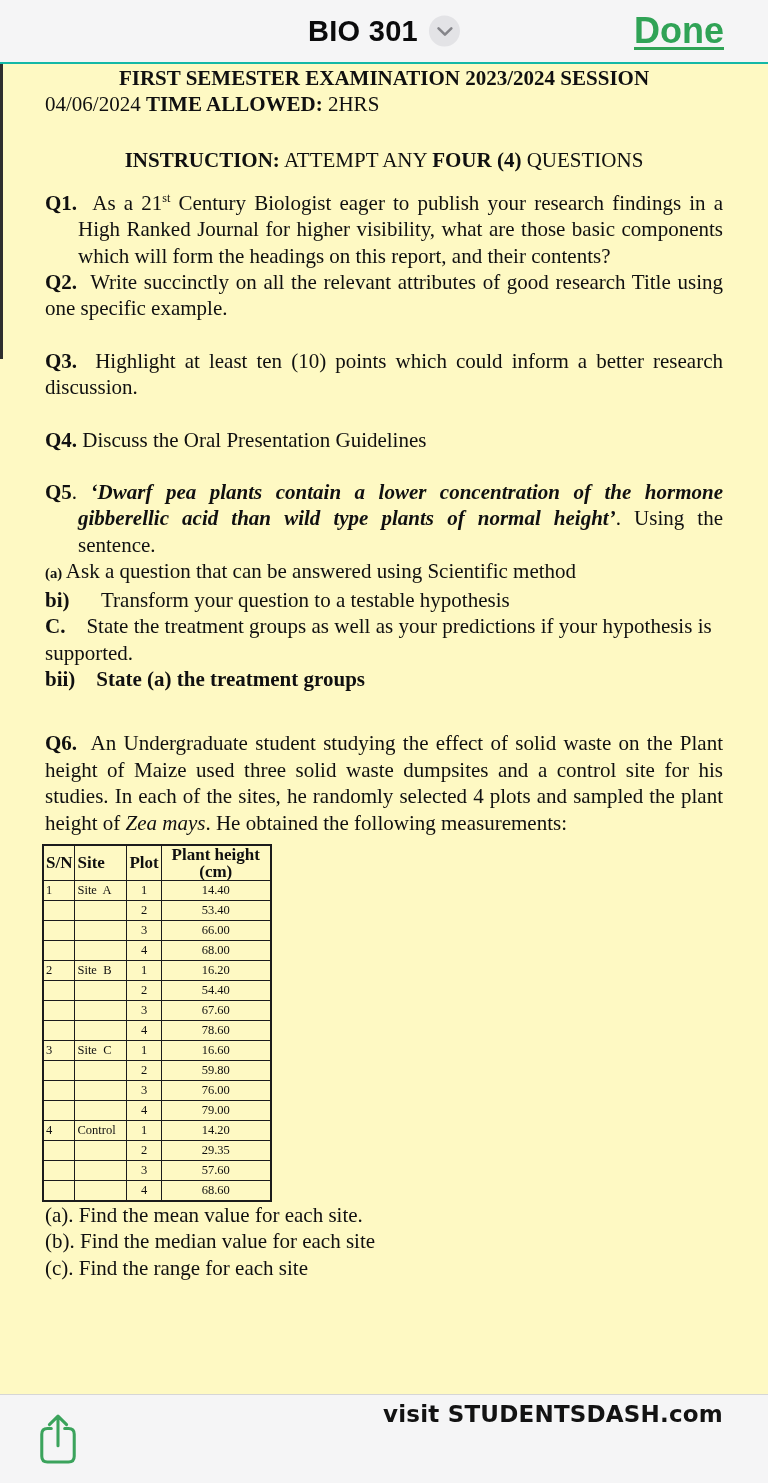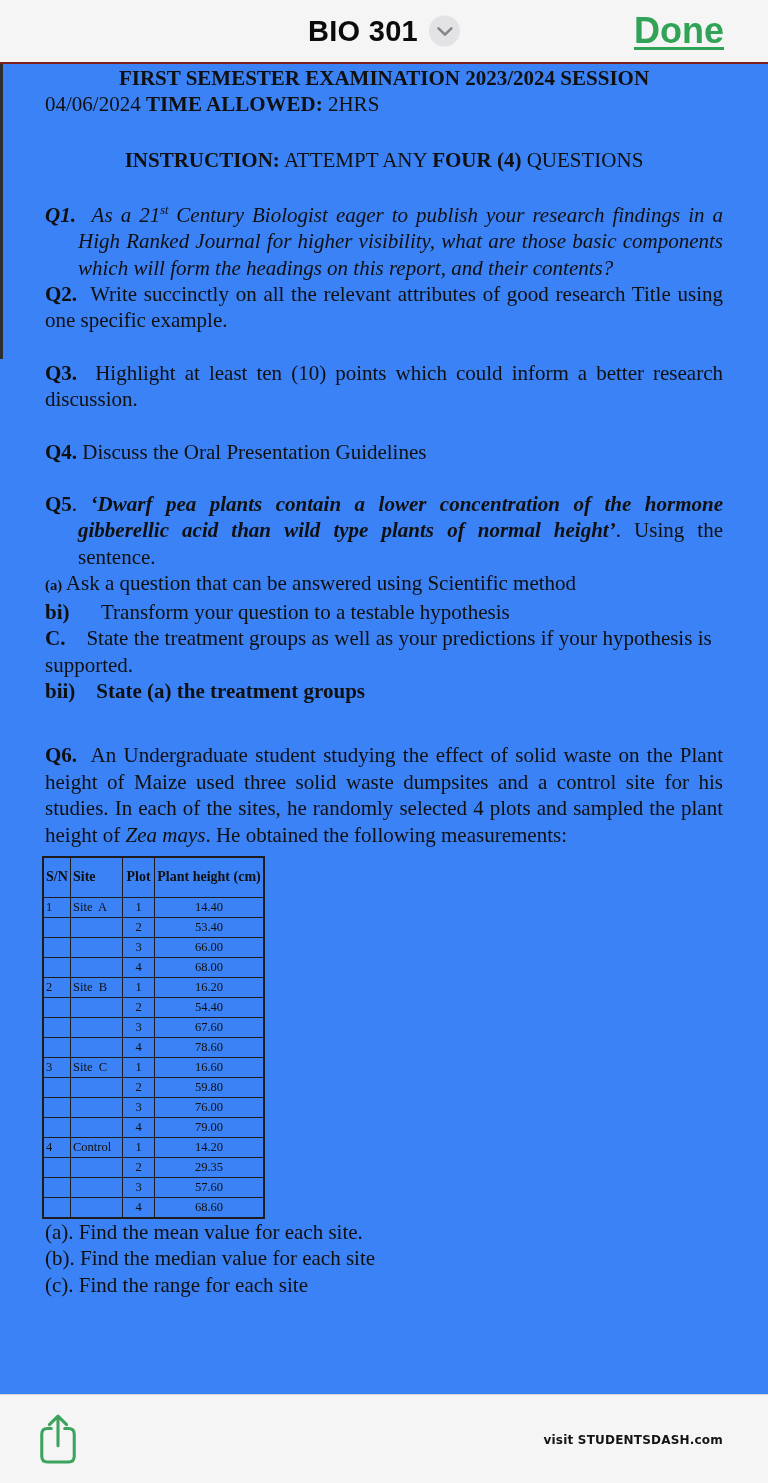--- a/index.html
+++ b/index.html
@@ -14,21 +14,21 @@
                display:flex;align-items:center;gap:11px;}
   .doc-title{font-size:29px;font-weight:700;color:#0b0b0c;letter-spacing:.3px;}
   .chevron-btn{width:31px;height:31px;border-radius:50%;background:#e3e3e6;
                display:flex;align-items:center;justify-content:center;cursor:pointer;}
   .done-btn{position:absolute;right:44px;top:50%;transform:translateY(-50%);
             font-size:36px;font-weight:700;color:var(--accent-green,#30a356);
             text-decoration:underline;text-decoration-thickness:2.5px;text-underline-offset:4px;
             cursor:pointer;}
 
   
-  .doc{flex:1 1 auto;background:#3b82f6;border-top:2px solid #7f1d1d;position:relative;
+  .doc{flex:1 1 auto;background:#fef9c3;border-top:2px solid #14b8a6;position:relative;
        padding:2px 45px 0 45px;overflow:hidden;
        font-family:"Liberation Serif","DejaVu Serif",serif;color:var(--text-ink,#101010);}
   .edge-artifact{position:absolute;left:0;top:0;width:3px;height:295px;background:#2e2e2e;}
 
   .blk{font-size:21px;line-height:26.4px;text-align:justify;}
   .blk.title{text-align:center;line-height:25px;}
   .blk.center{text-align:center;}
   .blk.left{text-align:left;}
   .blk.hang{padding-left:33px;text-indent:-33px;}
   .blk.split{display:flex;justify-content:space-between;text-align:left;}
@@ -37,32 +37,32 @@
   .i{font-style:italic;}
   .sup{vertical-align:super;font-size:0.58em;line-height:0;}
   .small{font-size:0.70em;}
 
   
   .mtable{border-collapse:collapse;margin-top:8px;margin-left:-3px;
           border:2px solid var(--table-border,#1c1c1c);}
   .mtable th,.mtable td{border:1px solid var(--table-border,#1c1c1c);
           font-family:"Liberation Serif","DejaVu Serif",serif;
           height:19px;line-height:1;padding:0 2px;}
-  .mtable th{font-size:14px;font-weight:700;text-align:center;padding:10px 2px;}
+  .mtable th{font-size:17px;font-weight:700;text-align:center;padding:0 2px;}
   .mtable td{font-size:12.5px;}
   .mtable th:nth-child(1),.mtable td:nth-child(1){width:22px;text-align:left;}
   .mtable th:nth-child(2),.mtable td:nth-child(2){width:47px;text-align:left;}
   .mtable th:nth-child(3),.mtable td:nth-child(3){width:27px;text-align:center;}
   .mtable th:nth-child(4),.mtable td:nth-child(4){width:104px;text-align:center;}
 
   
   .bottombar{height:88px;flex:0 0 88px;background:var(--chrome-bg,#f5f5f6);
              border-top:1px solid var(--chrome-border,#d6d6d6);position:relative;}
   .promo{position:absolute;top:6px;right:45px;font-family:"DejaVu Sans",sans-serif;
-         font-weight:700;font-size:12px;color:#131313;letter-spacing:.2px;margin-top:32px;}
+         font-weight:700;font-size:23px;color:#131313;letter-spacing:.2px;}
   .share-btn{position:absolute;left:37px;top:16px;width:42px;height:56px;cursor:pointer;}
 </style>
 </head>
 <body>
 
 <div class="phone">
 
   <div class="topbar">
     <div class="title-group">
       <span class="doc-title">BIO 301</span>
@@ -74,21 +74,21 @@
     </div>
     <span class="done-btn">Done</span>
   </div>
 
   <div class="doc" id="doc">
     <div class="edge-artifact"></div>
     <div id="doc-top">
         <div class="blk title"><span class="b">FIRST SEMESTER EXAMINATION 2023/2024 SESSION</span></div>
         <div class="blk left"><span>04/06/2024 </span><span class="b">TIME ALLOWED:</span><span> 2HRS</span></div>
         <div class="blk center" style="margin-top: 30px;"><span class="b">INSTRUCTION:</span><span> ATTEMPT ANY </span><span class="b">FOUR (4)</span><span> QUESTIONS</span></div>
-        <div class="blk hang" style="margin-top: 28px; font-style: italic;"><span class="b">Q1.</span><span>&nbsp; As a 21</span><span class="sup">st</span><span> Century Biologist eager to publish your research findings in a High Ranked Journal for higher visibility, what are those basic components which will form the headings on this report, and their contents?</span></div>
+        <div class="blk hang" style="margin-top: 16px;"><span class="b">Q1.</span><span>&nbsp; As a 21</span><span class="sup">st</span><span> Century Biologist eager to publish your research findings in a High Ranked Journal for higher visibility, what are those basic components which will form the headings on this report, and their contents?</span></div>
         <div class="blk "><span class="b">Q2.</span><span>&nbsp; Write succinctly on all the relevant attributes of good research Title using one specific example.</span></div>
         <div class="blk " style="margin-top: 26px;"><span class="b">Q3.</span><span>&nbsp; Highlight at least ten (10) points which could inform a better research discussion.</span></div>
         <div class="blk left" style="margin-top: 26px;"><span class="b">Q4.</span><span> Discuss the Oral Presentation Guidelines</span></div>
         <div class="blk hang" style="margin-top: 26px;"><span class="b">Q5</span><span>. </span><span class="b i">‘Dwarf pea plants contain a lower concentration of the hormone gibberellic acid than wild type plants of normal height’</span><span>. Using the sentence.</span></div>
         <div class="blk left"><span class="b small">(a) </span><span>Ask a question that can be answered using Scientific method</span></div>
         <div class="blk left"><span class="b">bi)</span><span>&nbsp;&nbsp;&nbsp;&nbsp;&nbsp;&nbsp;Transform your question to a testable hypothesis</span></div>
         <div class="blk left"><span class="b">C.</span><span>&nbsp;&nbsp;&nbsp;&nbsp;State the treatment groups as well as your predictions if your hypothesis is supported.</span></div>
         <div class="blk left"><span class="b">bii)</span><span class="b">&nbsp;&nbsp;&nbsp;&nbsp;State (a) the treatment groups</span></div>
         <div class="blk " style="margin-top: 38px;"><span class="b">Q6.</span><span>&nbsp; An Undergraduate student studying the effect of solid waste on the Plant height of Maize used three solid waste dumpsites and a control site for his studies. In each of the sites, he randomly selected 4 plots and sampled the plant height of </span><span class="i">Zea mays</span><span>. He obtained the following measurements:</span></div>
       </div>

